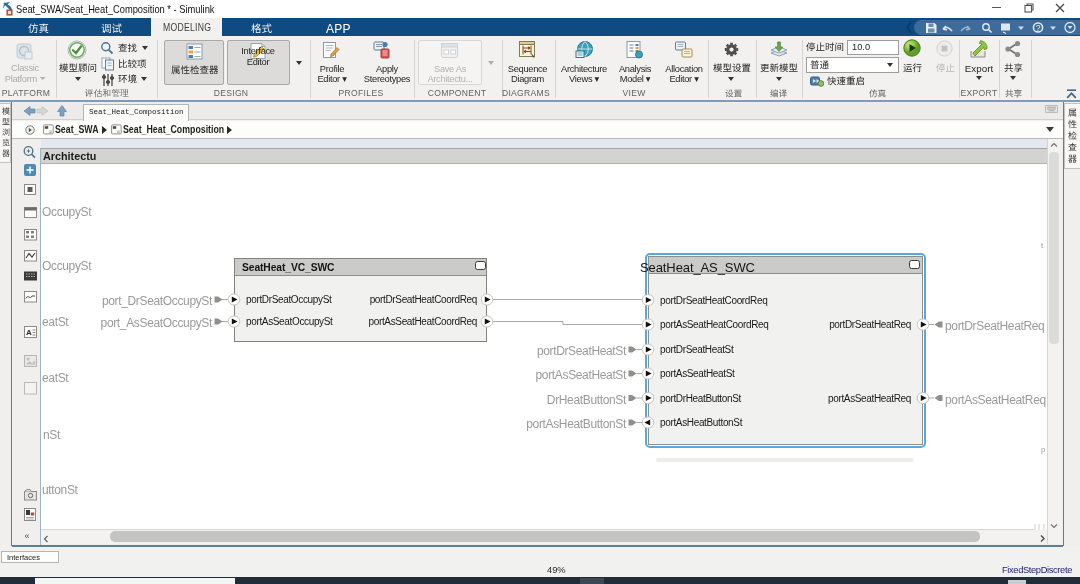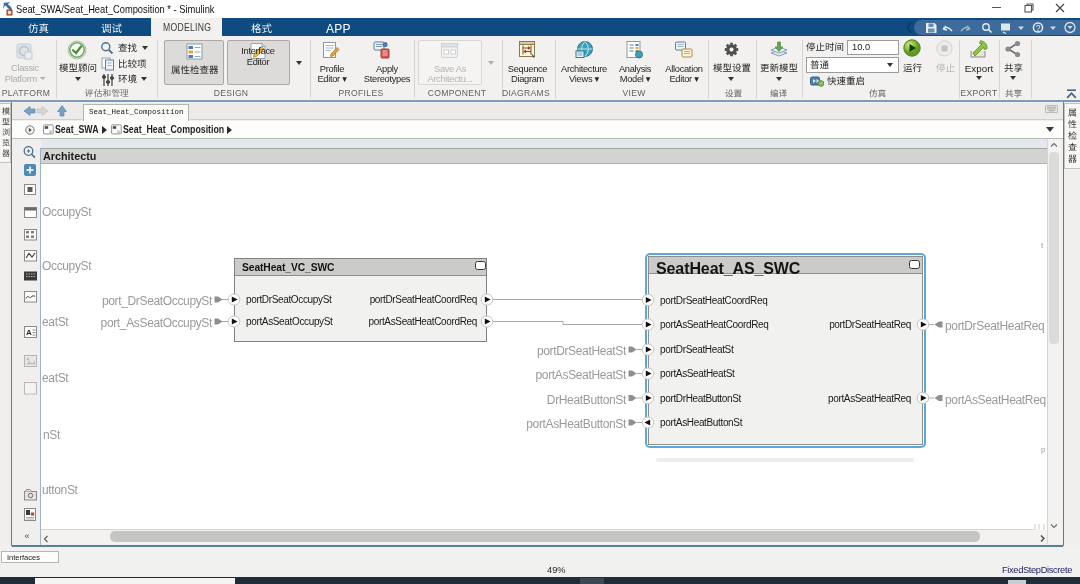--- a/index.html
+++ b/index.html
@@ -477,21 +477,21 @@
 </g>
 <text x="3.5" y="396" font-size="9" fill="#4a4a4a" font-family="Liberation Sans">«</text>
 </svg>
 <div class="ab" style="left:234px;top:258px;width:253px;height:84px;background:#f1f1f0;border:1px solid #828281"></div>
 <div class="ab" style="left:235px;top:259px;width:251px;height:17px;background:#cbcbca;border-bottom:1px solid #8e8e8d"></div>
 <div class="ab" style="left:242px;top:261.5px;font-size:10.3px;font-weight:bold;color:#141414;letter-spacing:-0.1px">SeatHeat_VC_SWC</div>
 <div class="ab" style="left:475px;top:260.5px;width:11px;height:9.5px;background:#fdfdfc;border:1.6px solid #3a3a3a;border-radius:2.5px"></div>
 <div class="ab" style="left:645px;top:253px;width:281px;height:195px;border:2.6px solid #59a7db;border-radius:5px"></div>
 <div class="ab" style="left:648px;top:256px;width:275px;height:189px;background:#f1f1f0;border:1px solid #8e8e8d"></div>
 <div class="ab" style="left:649px;top:257px;width:273px;height:17px;background:#cbcbca;border-bottom:1px solid #8e8e8d"></div>
-<div class="ab" style="left:656px;top:259.5px;font-size:16px;font-weight:bold;color:#141414;letter-spacing:-0.1px">SeatHeat_AS_SWC</div>
+<div class="ab" style="left:640px;top:259.5px;font-size:13px;font-weight:normal;color:#141414;letter-spacing:-0.1px">SeatHeat_AS_SWC</div>
 <div class="ab" style="left:909px;top:259.5px;width:11px;height:9.5px;background:#fdfdfc;border:1.6px solid #3a3a3a;border-radius:2.5px"></div>
 <div class="ab" style="left:656px;top:458px;width:258px;height:3.5px;background:#eeeeed;border-radius:2px"></div>
 <svg class="ab" style="left:41px;top:163px;pointer-events:none" width="1006" height="366" viewBox="41 163 1006 366">
     <path d="M492.5 299.5 H642.5" stroke="#a9a9a8" stroke-width="1"></path>
     <path d="M492.5 321.5 H563 V324.5 H642.5" fill="none" stroke="#a9a9a8" stroke-width="1"></path>
     <path d="M221.5 299.5 H228.5" stroke="#a9a9a8" stroke-width="1"></path>
     <path d="M221.5 321.5 H228.5" stroke="#a9a9a8" stroke-width="1"></path>
     <path d="M636.5 349.5 H642.5" stroke="#a9a9a8" stroke-width="1"></path>
     <path d="M636.5 373.5 H642.5" stroke="#a9a9a8" stroke-width="1"></path>
     <path d="M636.5 398 H642.5" stroke="#a9a9a8" stroke-width="1"></path>

